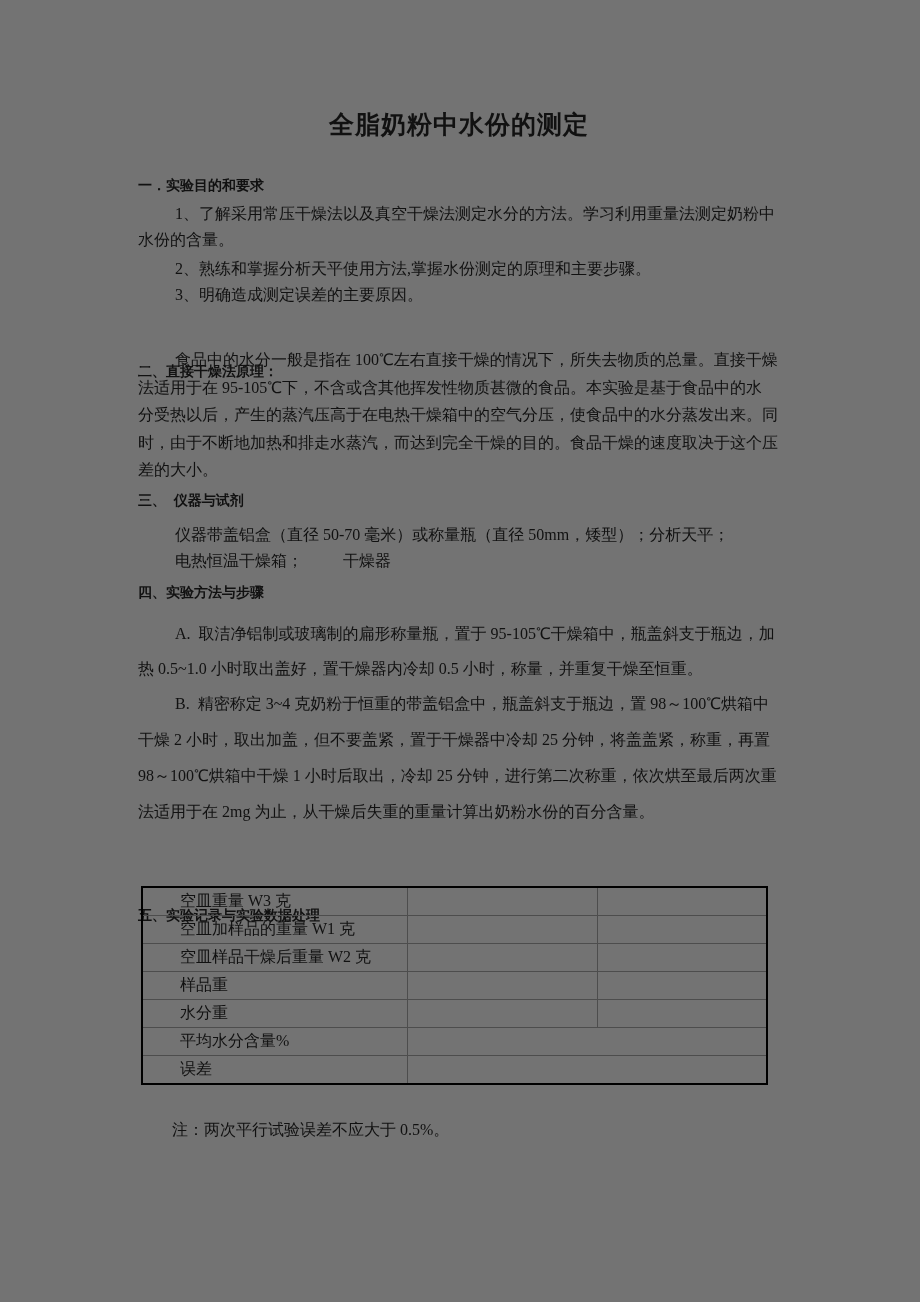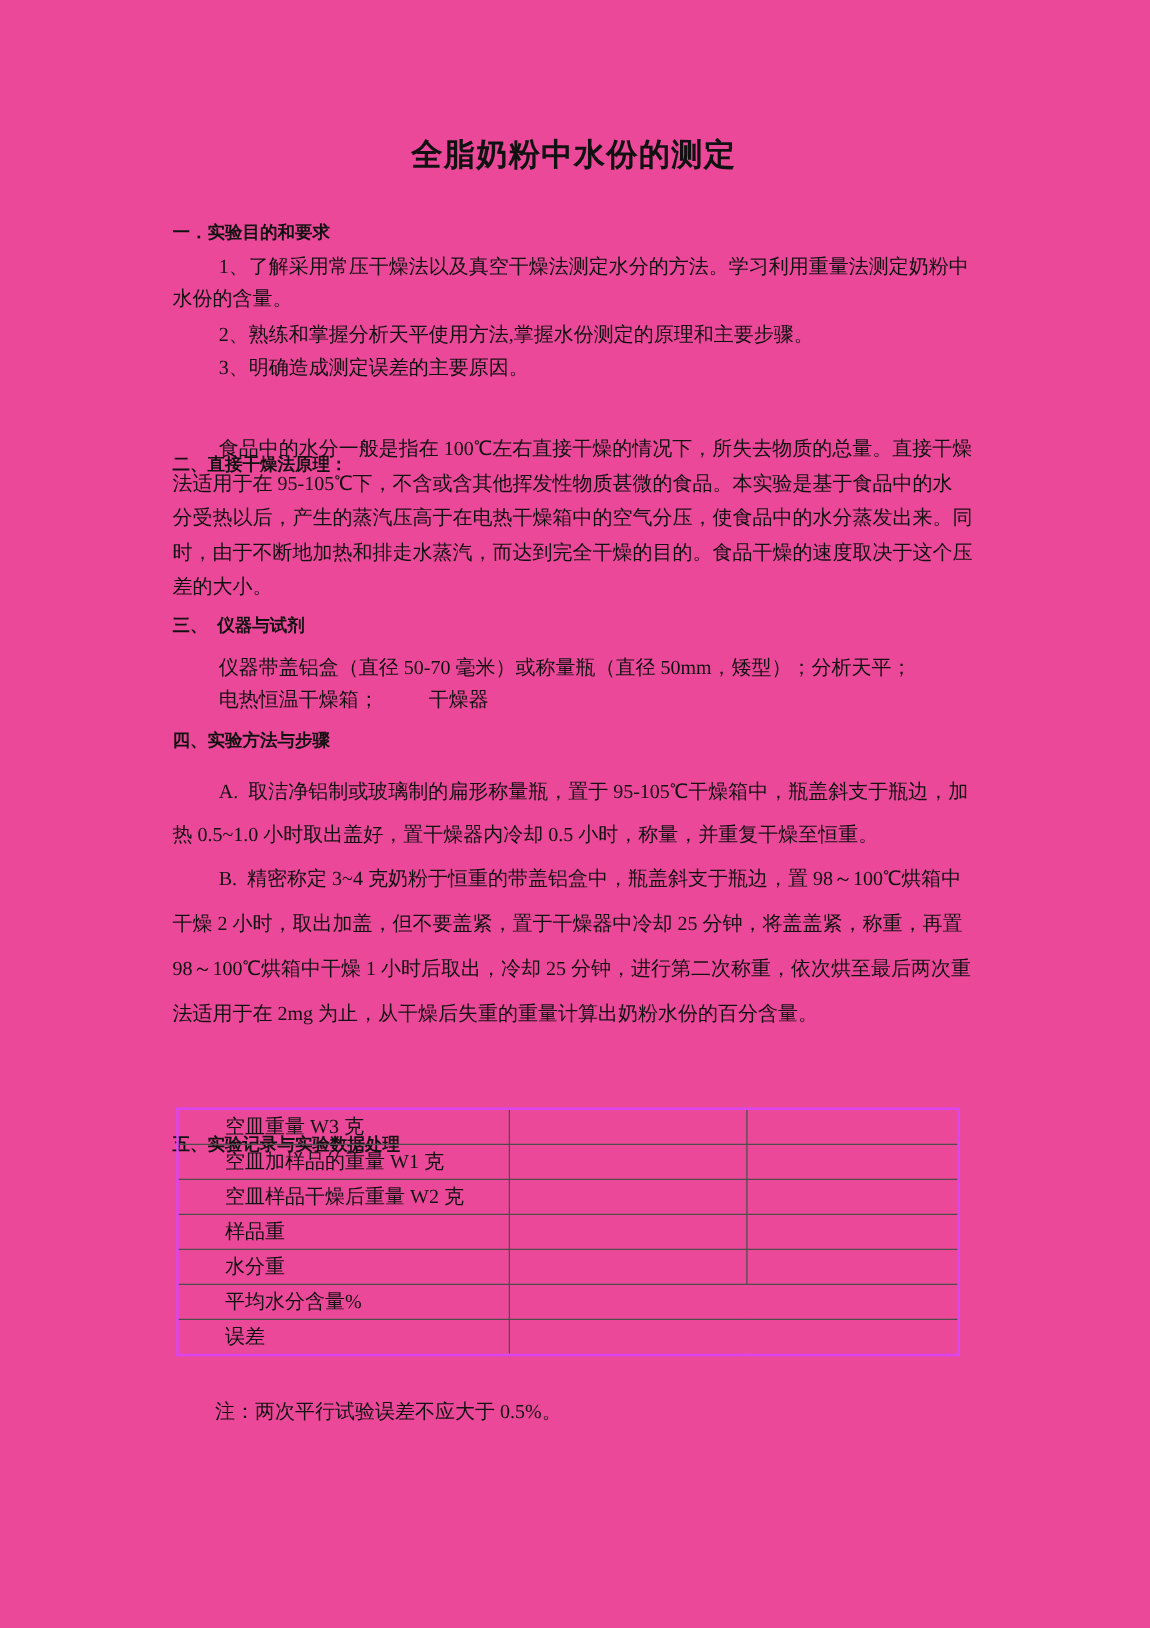--- a/index.html
+++ b/index.html
@@ -1,20 +1,20 @@
 <!DOCTYPE html>
 <html><head>
 <meta charset="utf-8">
 <style>
   html, body { margin: 0; padding: 0; background: #ffffff; }
   .page {
     position: relative;
     width: 920px;
     height: 1302px;
-    background: #ec4899;
+    background: #737373;
     color: #111111;
     font-family: "Liberation Serif", serif;
     font-size: 16px;
     overflow: hidden;
   }
   .blk { position: absolute; left: 138px; right: 140px; }
   .line { white-space: pre; }
   .indent { padding-left: 37px; }
 
   .title-blk {
@@ -46,21 +46,21 @@
   .p7-blk { top: 686px; line-height: 36px; }
   .h5-blk { top: 854px; margin-top: 48px; }
   .note-blk { top: 1117px; left: 172px; line-height: 26px; }
 
   table.data-table {
     position: absolute;
     top: 886px;
     left: 141px;
     width: 625px;
     border-collapse: collapse;
-    border: 2px solid #d946ef;
+    border: 2px solid #000000;
     table-layout: fixed;
   }
   table.data-table td {
     border: 1px solid #4d4d4d;
     height: 27px;
     padding: 0;
     font-size: 16px;
     vertical-align: middle;
   }
   table.data-table td.label-cell {

